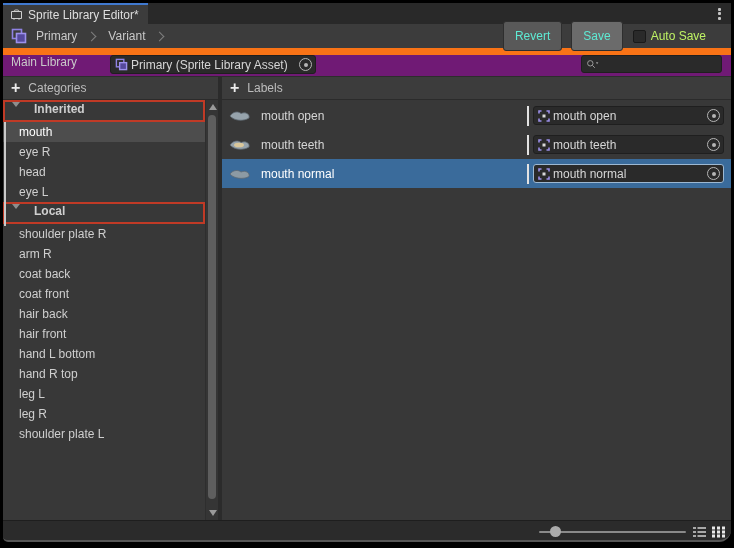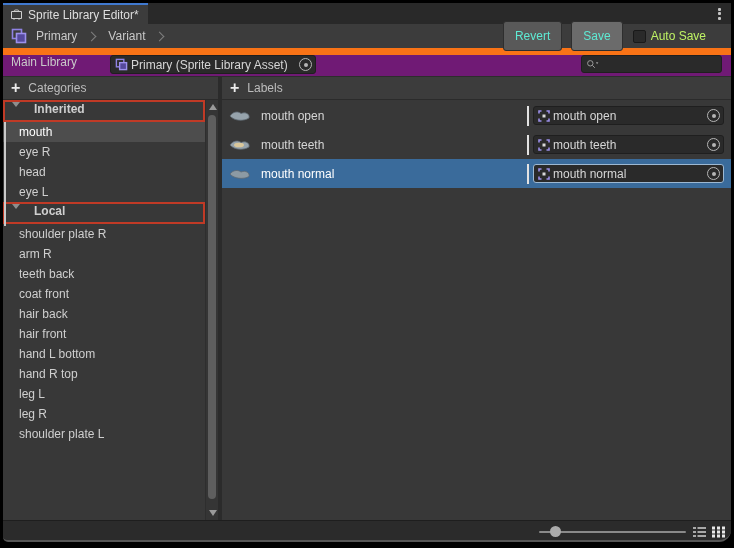--- a/index.html
+++ b/index.html
@@ -182,21 +182,21 @@
       <div class="cat-item selected">mouth</div>
       <div class="cat-item">eye R</div>
       <div class="cat-item">head</div>
       <div class="cat-item">eye L</div>
       <div class="cat-group">
         <span class="tri-down"></span>
         <span class="group-name">Local</span>
       </div>
       <div class="cat-item">shoulder plate R</div>
       <div class="cat-item">arm R</div>
-      <div class="cat-item">teeth back</div>
+      <div class="cat-item">coat back</div>
       <div class="cat-item">coat front</div>
       <div class="cat-item">hair back</div>
       <div class="cat-item">hair front</div>
       <div class="cat-item">hand L bottom</div>
       <div class="cat-item">hand R top</div>
       <div class="cat-item">leg L</div>
       <div class="cat-item">leg R</div>
       <div class="cat-item">shoulder plate L</div>
 
       <div class="white-indicator"></div>

